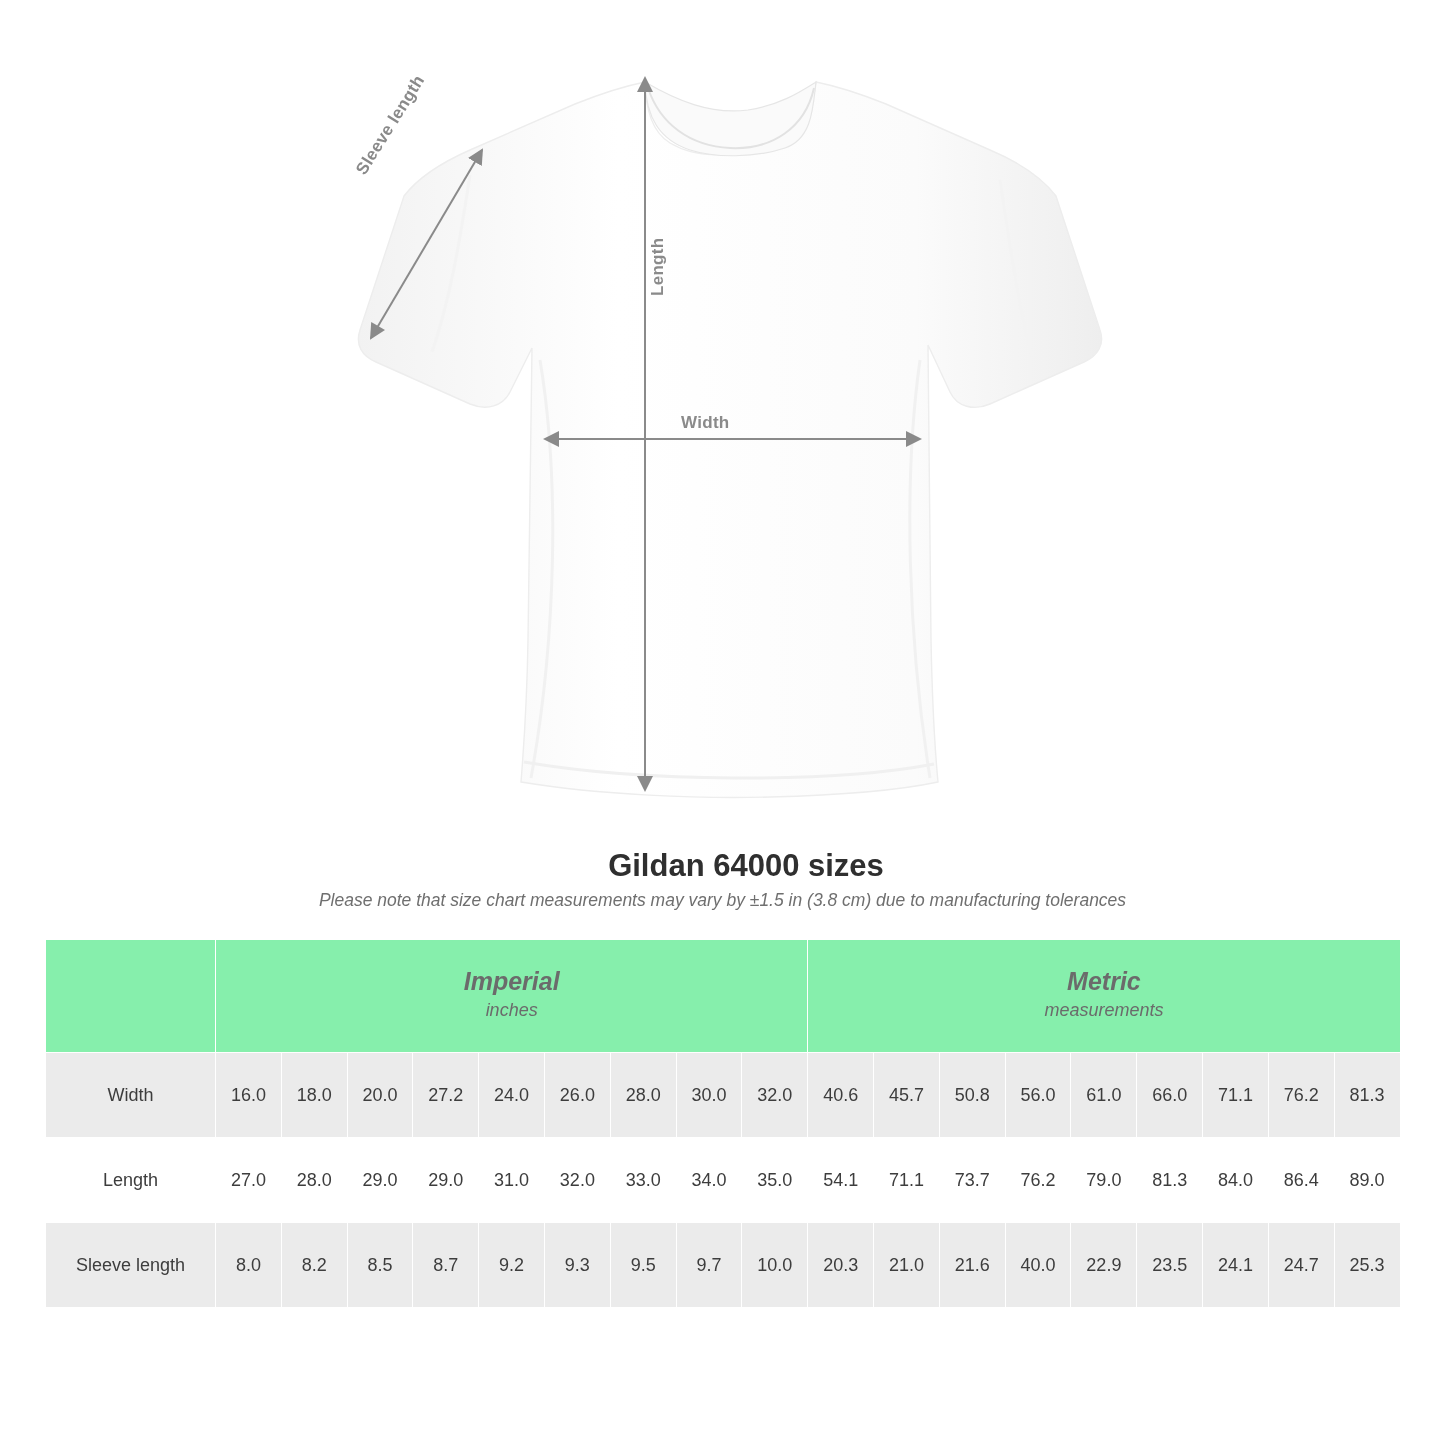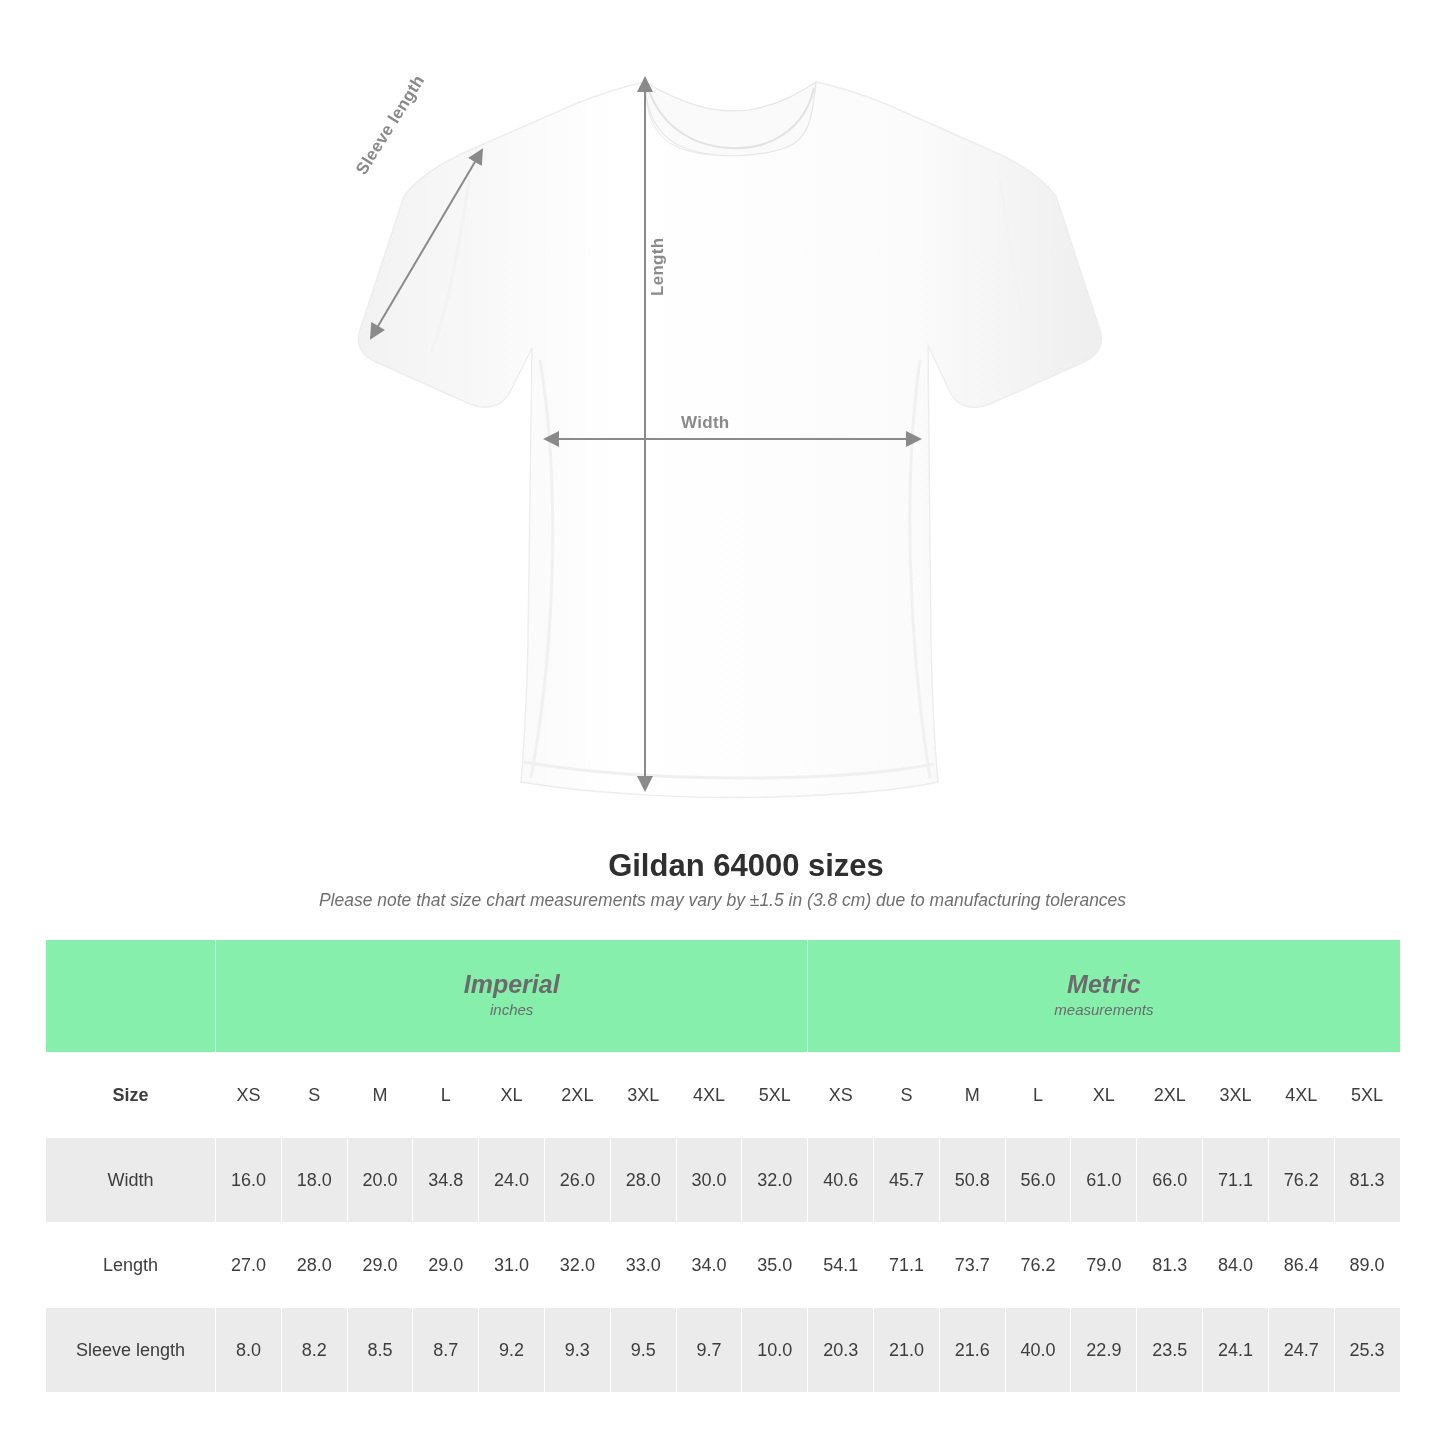--- a/index.html
+++ b/index.html
@@ -96,21 +96,21 @@
   }
   .unit-sys {
     font-size: 25px;
     font-style: italic;
     font-weight: bold;
     color: #6b6b6b;
     display: block;
     line-height: 1.15;
   }
   .unit-sub {
-    font-size: 15px;
+    font-size: 18px;
     font-style: italic;
     color: #6b6b6b;
     display: block;
     line-height: 1.6;
   }
   .row-size td {
     background: #ffffff;
     height: 82px;
     font-weight: bold;
     font-size: 19px;
@@ -246,48 +246,27 @@
           <td colspan="9">
             <span class="unit-sys">Imperial</span>
             <span class="unit-sub">inches</span>
           </td>
           <td colspan="9">
             <span class="unit-sys">Metric</span>
             <span class="unit-sub">measurements</span>
           </td>
         </tr>
 
-        <tr class="row-size">
-          <td class="rowhead">Size</td>
-          <td>XS</td>
-          <td>S</td>
-          <td>M</td>
-          <td>L</td>
-          <td>XL</td>
-          <td>2XL</td>
-          <td>3XL</td>
-          <td>4XL</td>
-          <td>5XL</td>
-          <td>XS</td>
-          <td>S</td>
-          <td>M</td>
-          <td>L</td>
-          <td>XL</td>
-          <td>2XL</td>
-          <td>3XL</td>
-          <td>4XL</td>
-          <td>5XL</td>
-        </tr>
 
         <tr class="row-alt">
           <td class="rowhead">Width</td>
           <td>16.0</td>
           <td>18.0</td>
           <td>20.0</td>
-          <td>34.8</td>
+          <td>27.2</td>
           <td>24.0</td>
           <td>26.0</td>
           <td>28.0</td>
           <td>30.0</td>
           <td>32.0</td>
           <td>40.6</td>
           <td>45.7</td>
           <td>50.8</td>
           <td>56.0</td>
           <td>61.0</td>

